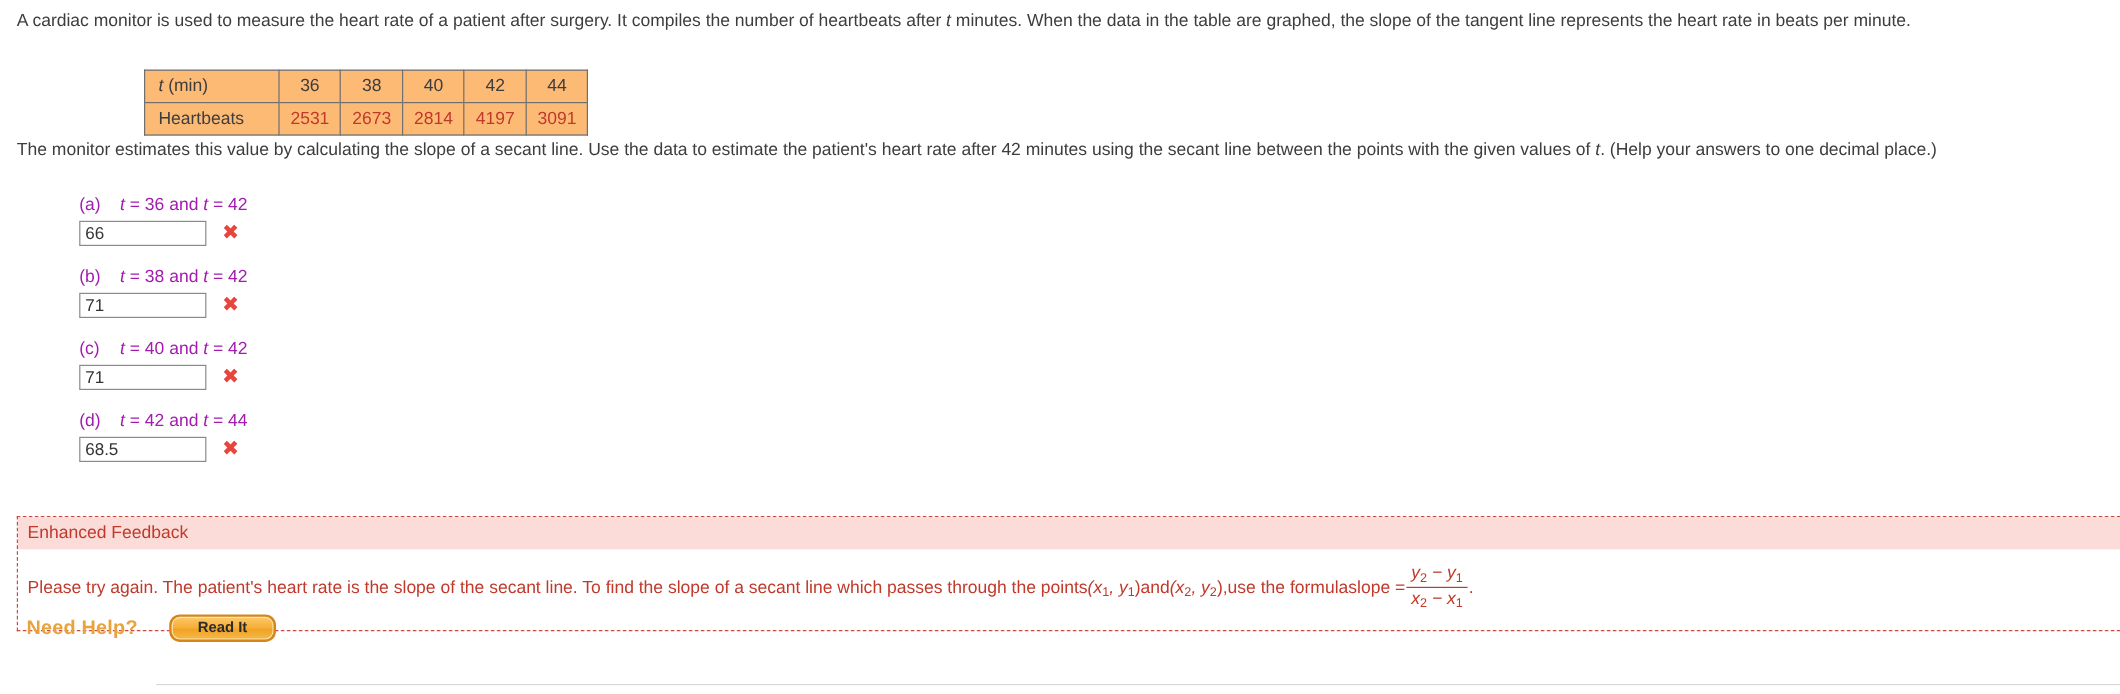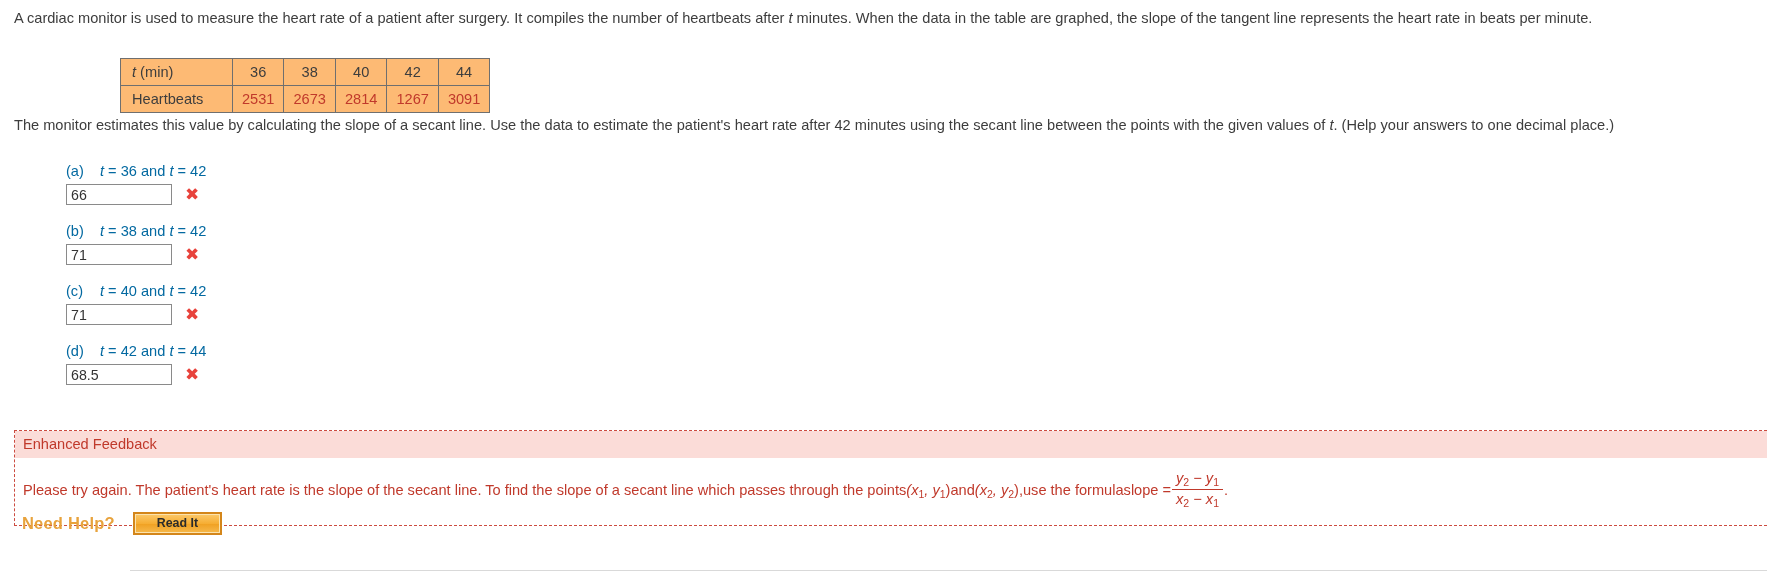--- a/index.html
+++ b/index.html
@@ -66,21 +66,21 @@
     width: 1752px;
     line-height: 1.52;
     font-size: 14.6px;
     color: #3d3d3d;
   }
 
   
   .part { position: absolute; left: 66px; }
   .part .plabel {
     font-size: 14.6px;
-    color: #0369a1;
+    color: #a21caf;
     white-space: nowrap;
     height: 20px;
     line-height: 20px;
   }
   .part .plabel .letter { display: inline-block; width: 34px; }
   .answer-row {
     display: flex;
     align-items: center;
     margin-top: 3px;
   }
@@ -156,24 +156,24 @@
     display: flex;
     align-items: center;
   }
   .needhelp-label {
     color: #e8a33d;
     font-weight: bold;
     font-size: 16.5px;
     letter-spacing: 0.2px;
   }
   .readit-btn {
-    margin-left: 18px;
+    margin-left: 26px;
     display: inline-block;
     border: 2px solid #d4861a;
-    border-radius: 0;
+    border-radius: 9px;
     background: linear-gradient(to bottom, #fcc96a 0%, #f6ae34 50%, #f0a021 51%, #f6b94c 100%);
     padding: 2px 22px 3px 22px;
     font-size: 12.4px;
     font-weight: bold;
     color: #2b2b2b;
     box-shadow: inset 0 0 0 1px #fbe3ae;
     cursor: pointer;
     font-family: "Liberation Sans", sans-serif;
   }
 
@@ -201,21 +201,21 @@
       <td class="num">38</td>
       <td class="num">40</td>
       <td class="num">42</td>
       <td class="num">44</td>
     </tr>
     <tr>
       <td class="rowhead">Heartbeats</td>
       <td class="val">2531</td>
       <td class="val">2673</td>
       <td class="val">2814</td>
-      <td class="val">1267</td>
+      <td class="val">4197</td>
       <td class="val">3091</td>
     </tr>
   </tbody>
     </table>
 </div>
 
 <div class="instruction"><span>The monitor estimates this value by calculating the slope of a secant line. Use the data to estimate the patient's heart rate after 42 minutes using the secant line between the points with the given values of </span><i>t</i><span>. (Help your answers to one decimal place.)</span></div>
 
 <div class="part" style="top:161px">
   <div class="plabel"><span class="letter">(a)</span><i>t</i><span> = 36 and </span><i>t</i><span> = 42</span></div>

